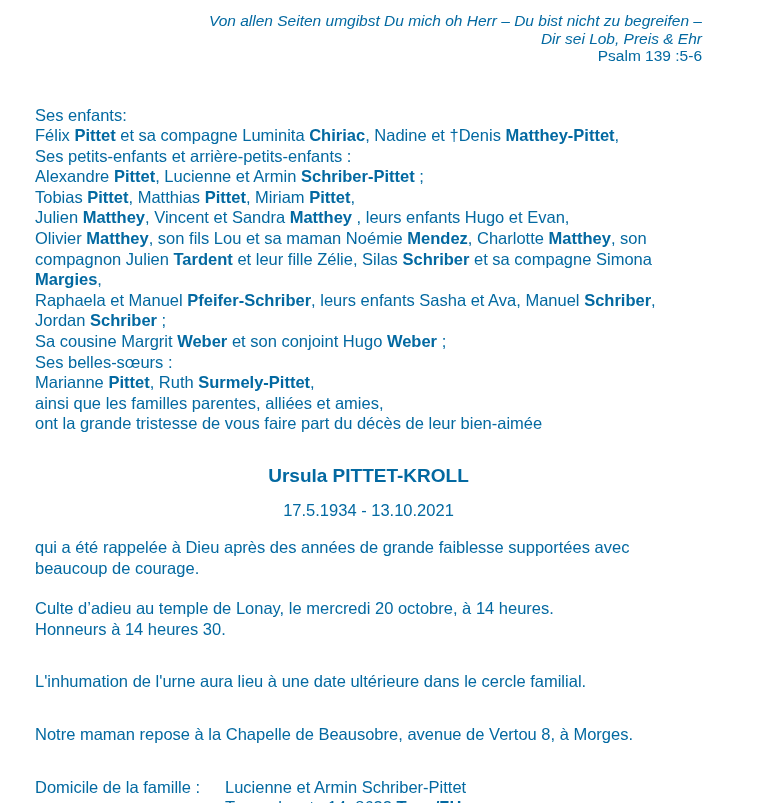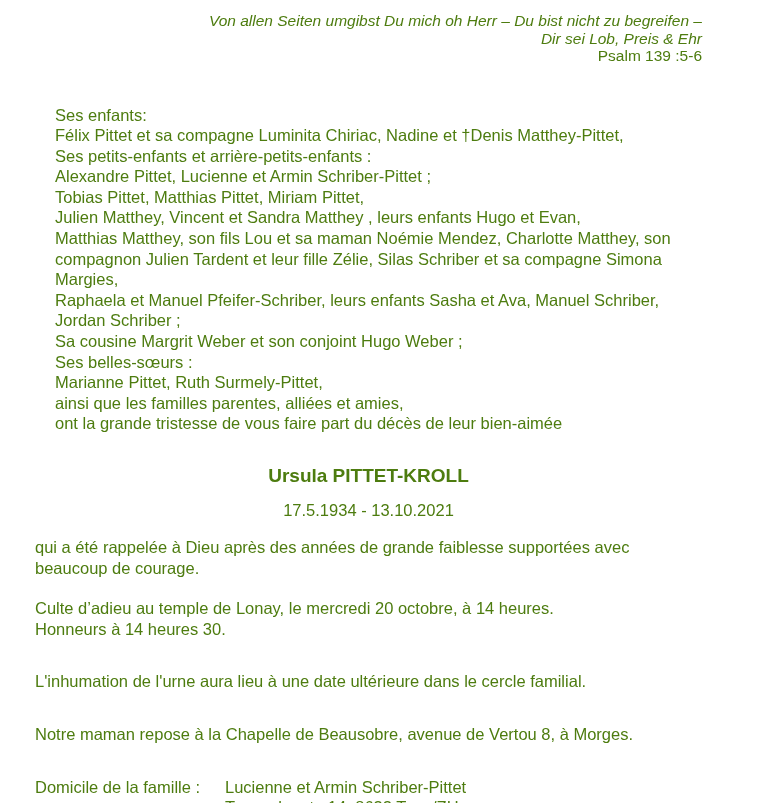--- a/index.html
+++ b/index.html
@@ -6,44 +6,43 @@
     margin: 0;
     padding: 0;
     background: #ffffff;
   }
   .page {
     position: relative;
     width: 770px;
     height: 803px;
     box-sizing: border-box;
     background: #ffffff;
-    color: #4d7c0f;
+    color: #0369a1;
     font-family: "Liberation Sans", sans-serif;
     font-size: 16.5px;
     line-height: 20.6px;
     padding: 12px 68px 0 35px;
     overflow: hidden;
   }
   .epigraph {
     text-align: right;
     font-size: 15.5px;
     line-height: 17.5px;
   }
   .epigraph .it {
     font-style: italic;
   }
   .family {
     margin-top: 40px;
-    margin-left: 20px;
   }
   .line {
     white-space: pre;
   }
   .b {
-    font-weight: normal;
+    font-weight: bold;
   }
   .name {
     margin-top: 27px;
     text-align: center;
     font-weight: bold;
     font-size: 19px;
     line-height: 30px;
     white-space: pre;
   }
   .dates {
@@ -78,21 +77,21 @@
     <div class="line">Psalm 139 :5-6</div>
   </div>
 
   <div class="family">
     <div class="line"><span>Ses enfants:</span></div>
     <div class="line"><span>Félix </span><span class="b">Pittet</span><span> et sa compagne Luminita </span><span class="b">Chiriac</span><span>, Nadine et †Denis </span><span class="b">Matthey-Pittet</span><span>,</span></div>
     <div class="line"><span>Ses petits-enfants et arrière-petits-enfants :</span></div>
     <div class="line"><span>Alexandre </span><span class="b">Pittet</span><span>, Lucienne et Armin </span><span class="b">Schriber-Pittet</span><span> ;</span></div>
     <div class="line"><span>Tobias </span><span class="b">Pittet</span><span>, Matthias </span><span class="b">Pittet</span><span>, Miriam </span><span class="b">Pittet</span><span>,</span></div>
     <div class="line"><span>Julien </span><span class="b">Matthey</span><span>, Vincent et Sandra </span><span class="b">Matthey</span><span> , leurs enfants Hugo et Evan,</span></div>
-    <div class="line"><span>Matthias </span><span class="b">Matthey</span><span>, son fils Lou et sa maman Noémie </span><span class="b">Mendez</span><span>, Charlotte </span><span class="b">Matthey</span><span>, son</span></div>
+    <div class="line"><span>Olivier </span><span class="b">Matthey</span><span>, son fils Lou et sa maman Noémie </span><span class="b">Mendez</span><span>, Charlotte </span><span class="b">Matthey</span><span>, son</span></div>
     <div class="line"><span>compagnon Julien </span><span class="b">Tardent</span><span> et leur fille Zélie, Silas </span><span class="b">Schriber</span><span> et sa compagne Simona</span></div>
     <div class="line"><span class="b">Margies</span><span>,</span></div>
     <div class="line"><span>Raphaela et Manuel </span><span class="b">Pfeifer-Schriber</span><span>, leurs enfants Sasha et Ava, Manuel </span><span class="b">Schriber</span><span>,</span></div>
     <div class="line"><span>Jordan </span><span class="b">Schriber</span><span> ;</span></div>
     <div class="line"><span>Sa cousine Margrit </span><span class="b">Weber</span><span> et son conjoint Hugo </span><span class="b">Weber</span><span> ;</span></div>
     <div class="line"><span>Ses belles-sœurs :</span></div>
     <div class="line"><span>Marianne </span><span class="b">Pittet</span><span>, Ruth </span><span class="b">Surmely-Pittet</span><span>,</span></div>
     <div class="line"><span>ainsi que les familles parentes, alliées et amies,</span></div>
     <div class="line"><span>ont la grande tristesse de vous faire part du décès de leur bien-aimée</span></div>
   </div>

